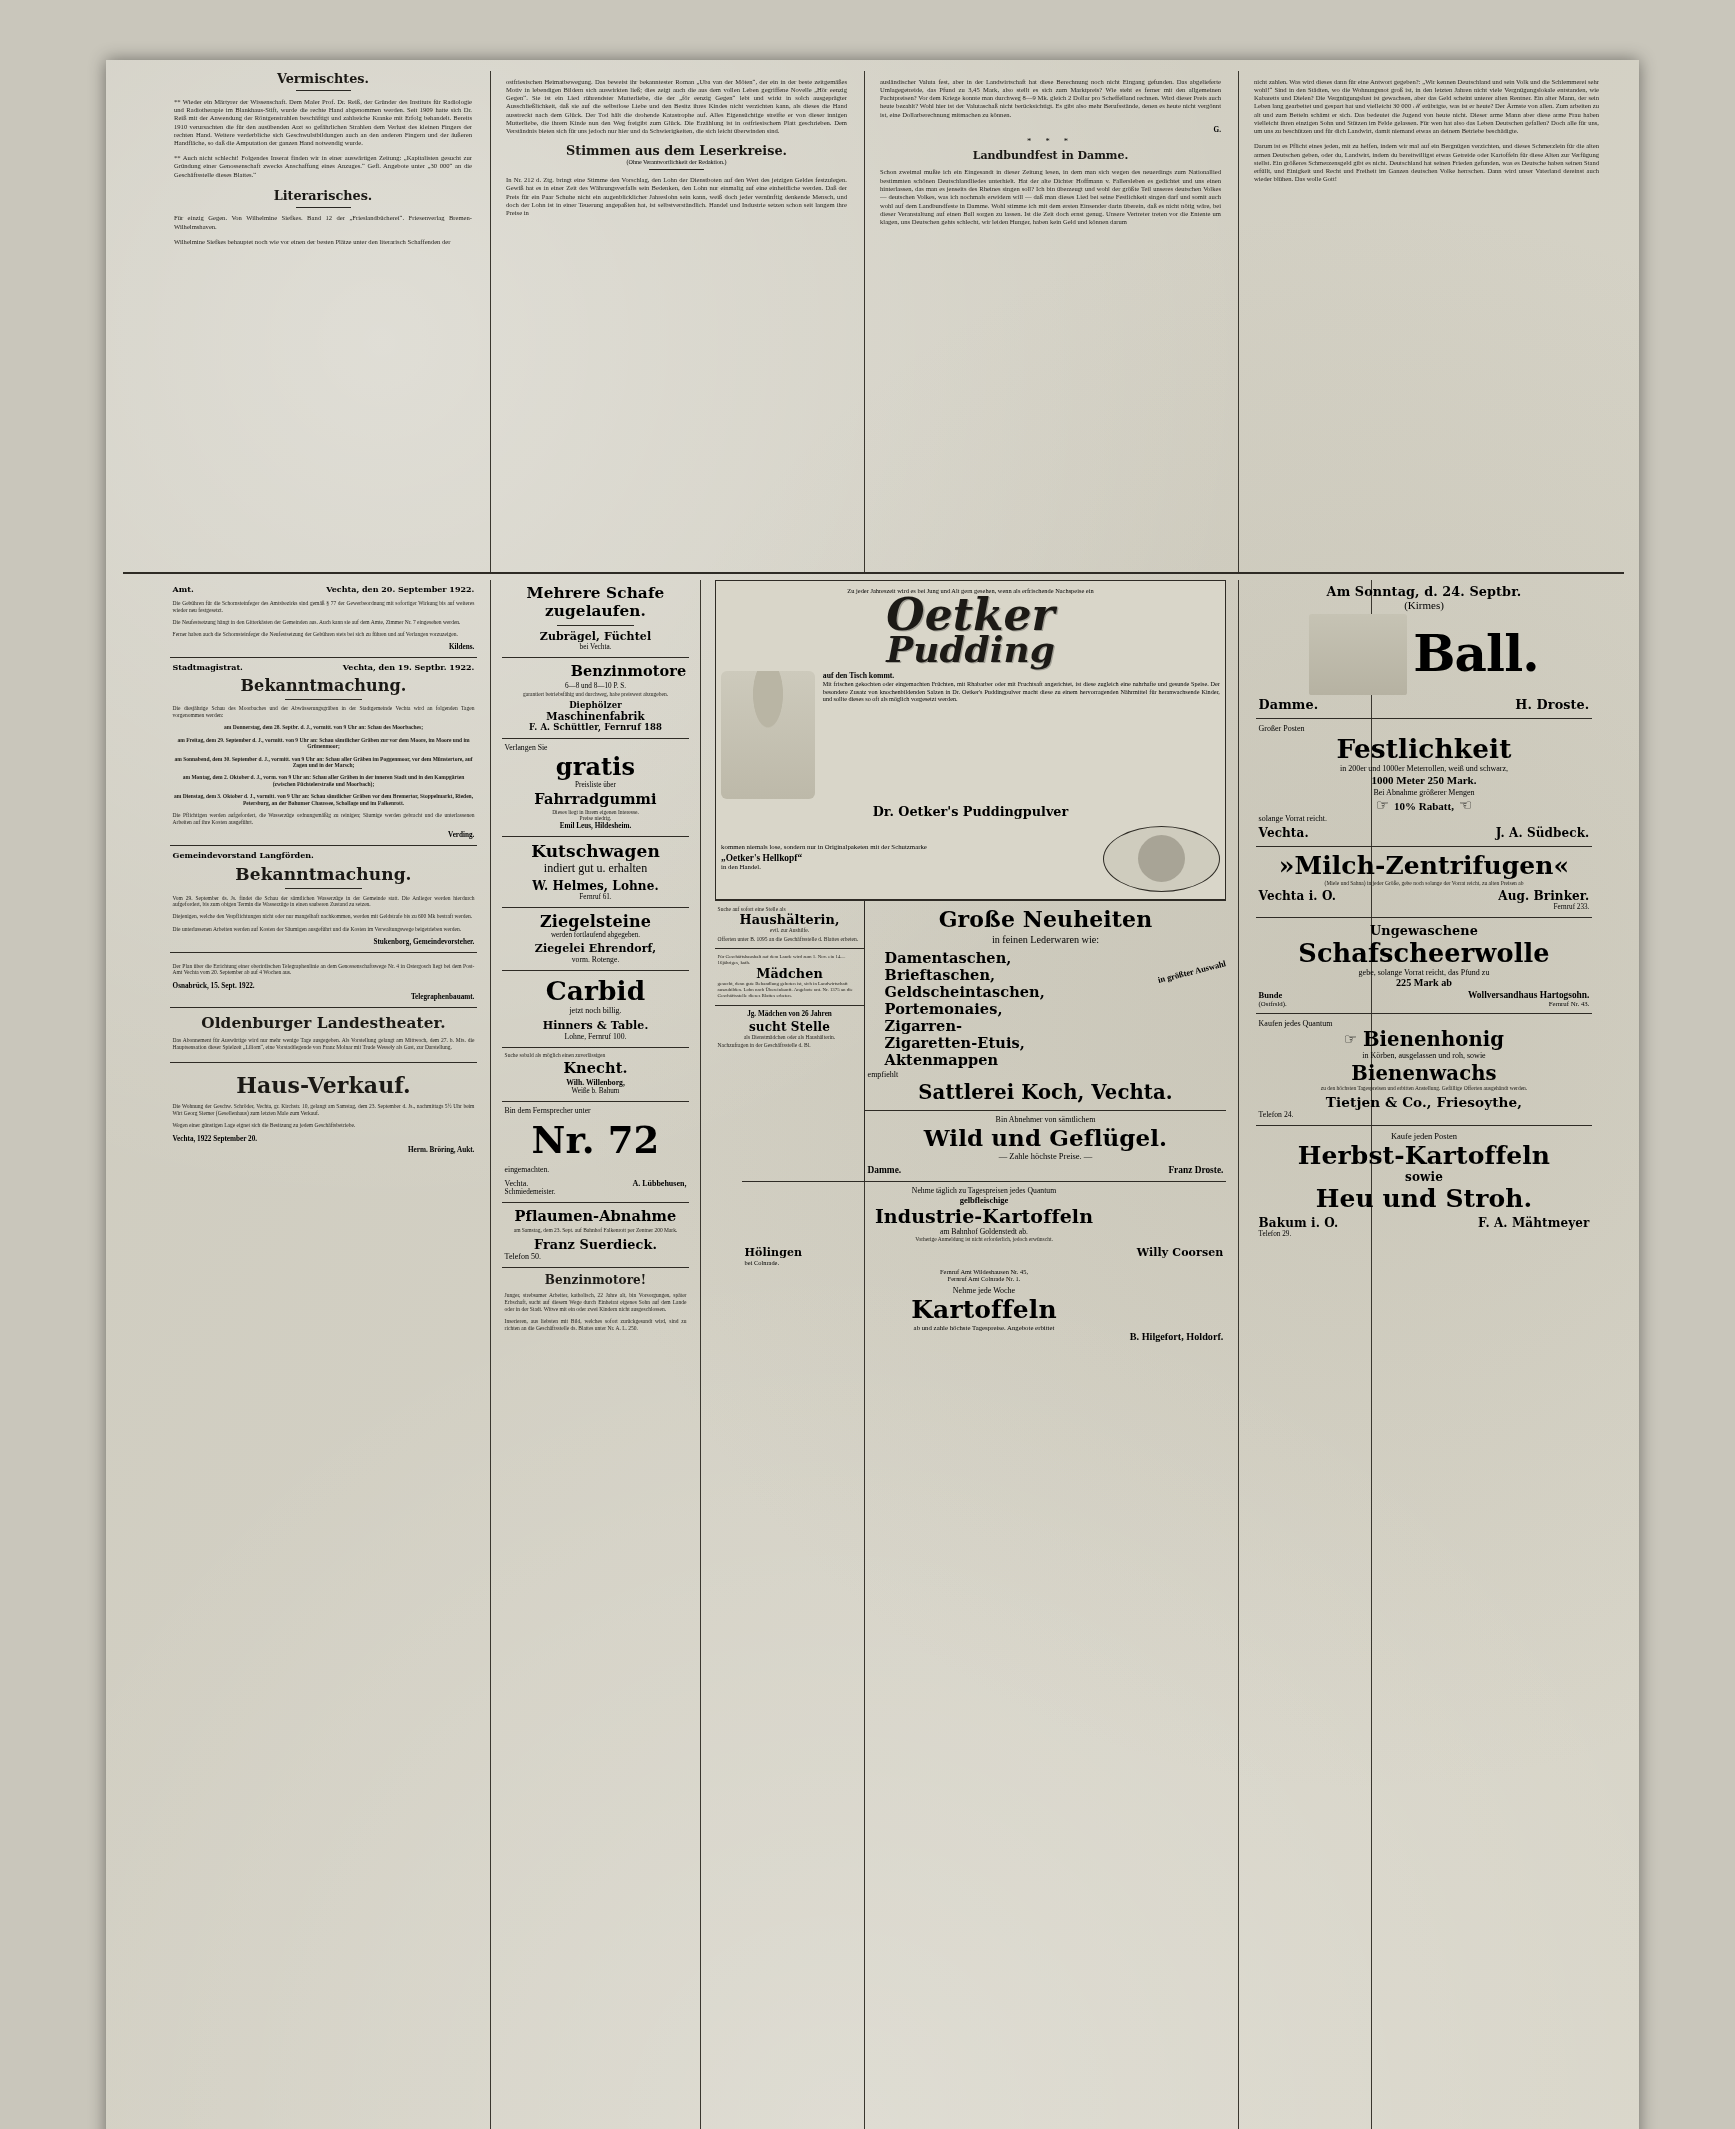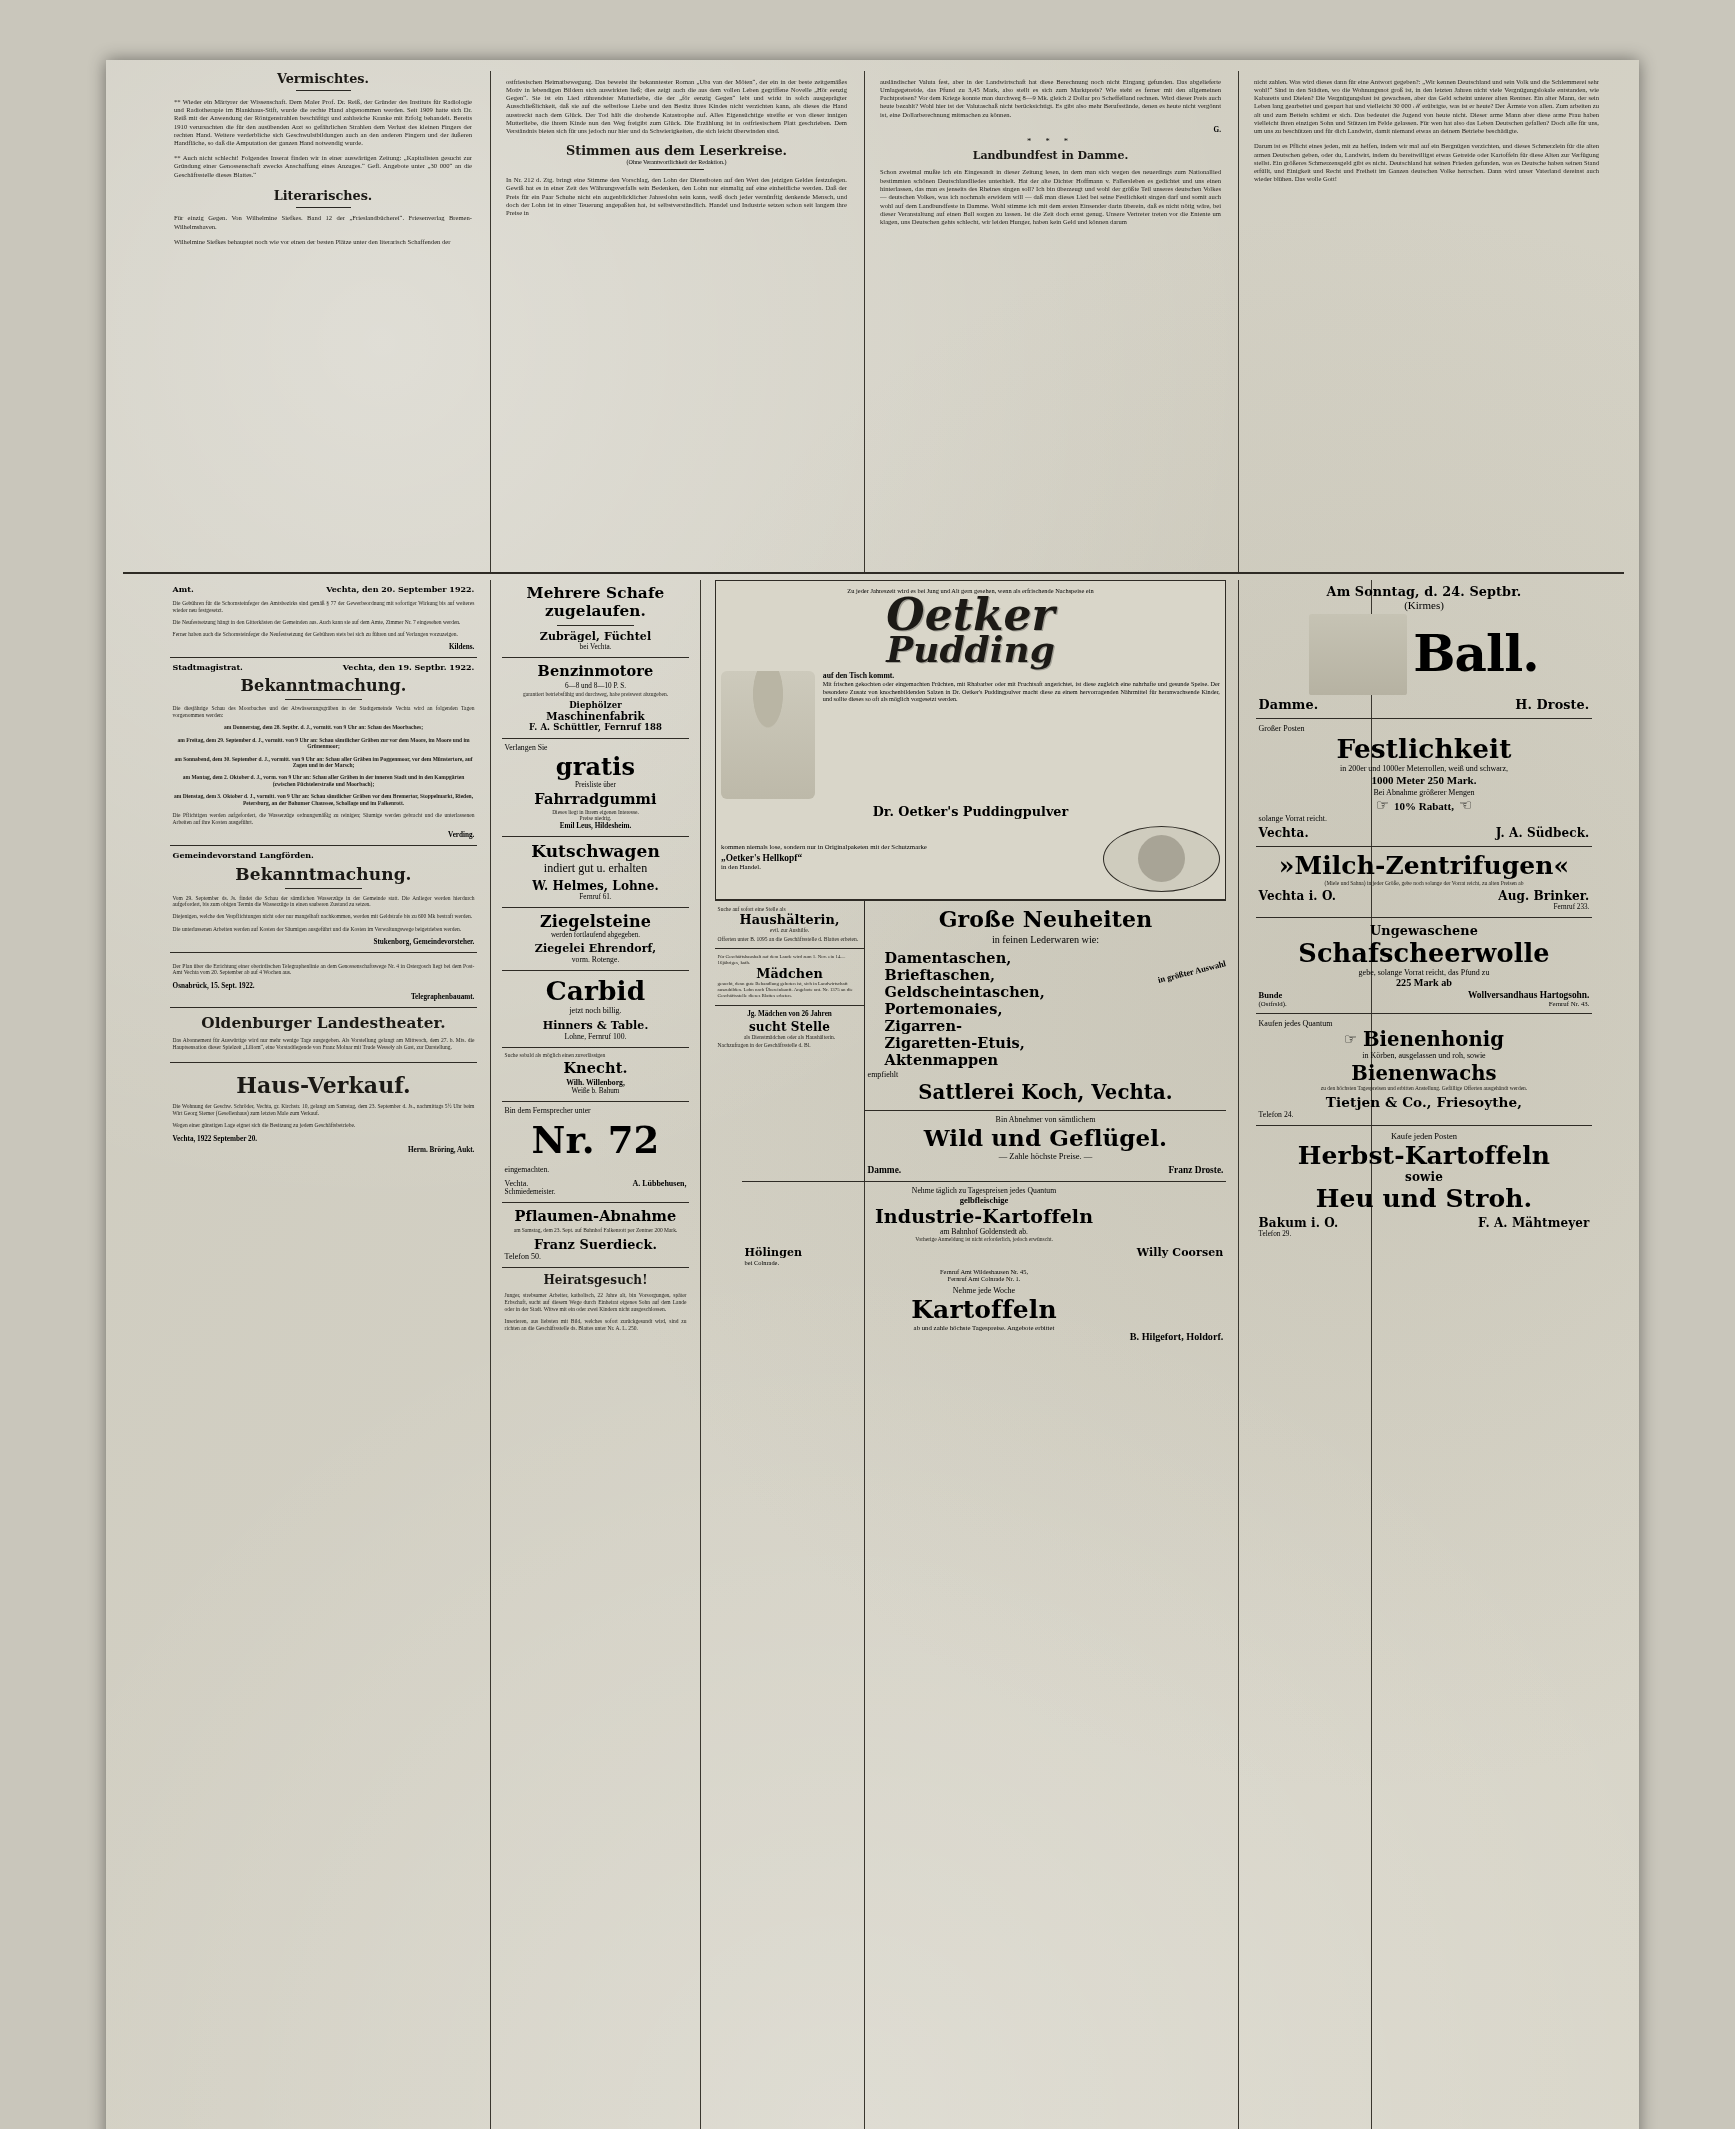--- a/index.html
+++ b/index.html
@@ -222,21 +222,21 @@
 
           <div class="box ctr">
             <div class="fraktur" style="font-size:15.3px;">Mehrere Schafe</div>
             <div class="fraktur" style="font-size:15.3px;">zugelaufen.</div>
             <div class="dash"></div>
             <div class="fraktur" style="font-size:11px;">Zubrägel, Füchtel</div>
             <div style="font-size:7.2px;">bei Vechta.</div>
           </div>
 
           <div class="box ctr">
-            <div class="fraktur" style="font-size:14.5px;">Benzinmotore</div>
+            <div class="fraktur" style="font-size:14.5px;text-align:right;">Benzinmotore</div>
             <div style="font-size:7.2px;margin-top:2.6px;">6—8 und 8—10 P. S.</div>
             <div class="tiny ctr" style="text-align:center;margin:1.7px 0;">garantiert betriebsfähig und durchweg, habe preiswert abzugeben.</div>
             <div class="fraktur" style="font-size:8.5px;">Diephölzer</div>
             <div class="fraktur" style="font-size:10.2px;">Maschinenfabrik</div>
             <div class="fraktur" style="font-size:8.5px;">F. A. Schüttler, Fernruf 188</div>
           </div>
 
           <div class="box ctr">
             <div style="font-size:7.7px;text-align:left;">Verlangen Sie</div>
             <div class="fraktur" style="font-size:24px;">gratis</div>
@@ -287,21 +287,21 @@
           </div>
 
           <div class="box ctr">
             <div class="fraktur" style="font-size:14.5px;">Pflaumen-Abnahme</div>
             <div class="tiny" style="text-align:center;margin-top:2.6px;">am Samstag, dem 23. Sept. auf Bahnhof Falkenrott per Zentner 200 Mark.</div>
             <div class="fraktur" style="font-size:12.8px;margin-top:3.4px;">Franz Suerdieck.</div>
             <div style="font-size:8px;text-align:left;">Telefon 50.</div>
           </div>
 
           <div class="box">
-            <div class="hd fraktur" style="font-size:12px;margin-bottom:2.6px;">Heiratsgesuch!</div>
+            <div class="hd fraktur" style="font-size:12px;margin-bottom:2.6px;">Benzinmotore!</div>
             <p class="tiny">Junger, strebsamer Arbeiter, katholisch, 22 Jahre alt, bin Vorsorgungen, später Erbschaft, sucht auf diesem Wege durch Einheirat eigenes Sohn auf dem Lande oder in der Stadt. Witwe mit ein oder zwei Kindern nicht ausgeschlossen.</p>
             <p class="tiny">Inserieren, aus liebsten mit Bild, welches sofort zurückgesandt wird, sind zu richten an die Geschäftsstelle ds. Blattes unter Nr. A. L. 250.</p>
           </div>
         </div>
 
         <div class="adcol" style="left:592px;width:511px;">
 
           <div class="box" style="border-bottom:none;padding:0;">
             <div class="oetker">
               <div class="oetker-top">Zu jeder Jahreszeit wird es bei Jung und Alt gern gesehen, wenn als erfrischende Nachspeise ein</div>

